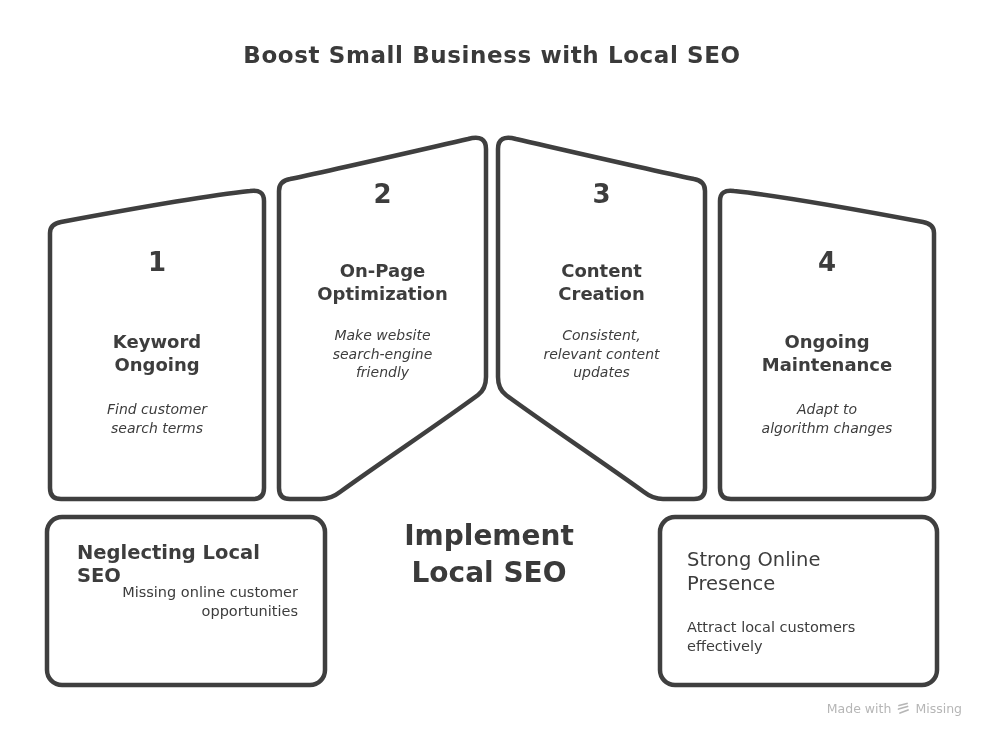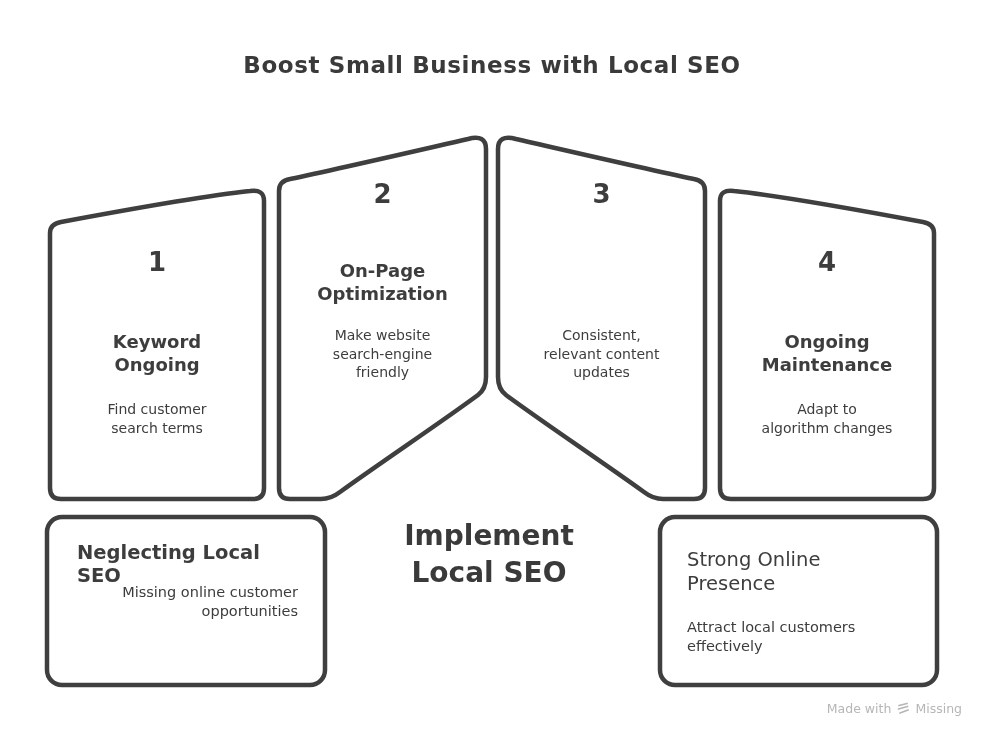--- a/index.html
+++ b/index.html
@@ -17,37 +17,37 @@
     overflow: hidden;
   }
   .bridge-svg {
     position: absolute;
     left: 0;
     top: 0;
   }
   .title {
     position: absolute;
     left: 92px;
-    top: 52px;
+    top: 42px;
     width: 800px;
     text-align: center;
     font-size: 23px;
     font-weight: bold;
     letter-spacing: 0.6px;
     color: #3a3a3a;
   }
   .step-num, .step-heading, .step-desc {
     position: absolute;
     text-align: center;
     white-space: pre-line;
     color: #3d3d3d;
   }
   .step-num { font-size: 26px; font-weight: bold; }
   .step-heading { font-size: 18px; font-weight: bold; line-height: 23px; }
-  .step-desc { font-size: 14px; line-height: 18.5px; }
+  .step-desc { font-size: 14px; line-height: 18.5px; font-style: italic; }
 
   
   .col-1 { left: 50px;  width: 214px; }
   .col-2 { left: 279px; width: 207px; }
   .col-3 { left: 498px; width: 207px; }
   .col-4 { left: 720px; width: 214px; }
 
   
   .num-outer { top: 247px; }
   .num-inner { top: 179px; }
@@ -156,20 +156,22 @@
 search terms</div>
 
   <div class="step-num col-2 num-inner">2</div>
   <div class="step-heading col-2 head-inner">On-Page
 Optimization</div>
   <div class="step-desc col-2 desc-inner">Make website
 search-engine
 friendly</div>
 
   <div class="step-num col-3 num-inner">3</div>
+  <div class="step-heading col-3 head-inner">Content
+Creation</div>
   <div class="step-desc col-3 desc-inner">Consistent,
 relevant content
 updates</div>
 
   <div class="step-num col-4 num-outer">4</div>
   <div class="step-heading col-4 head-outer">Ongoing
 Maintenance</div>
   <div class="step-desc col-4 desc-outer">Adapt to
 algorithm changes</div>
 

